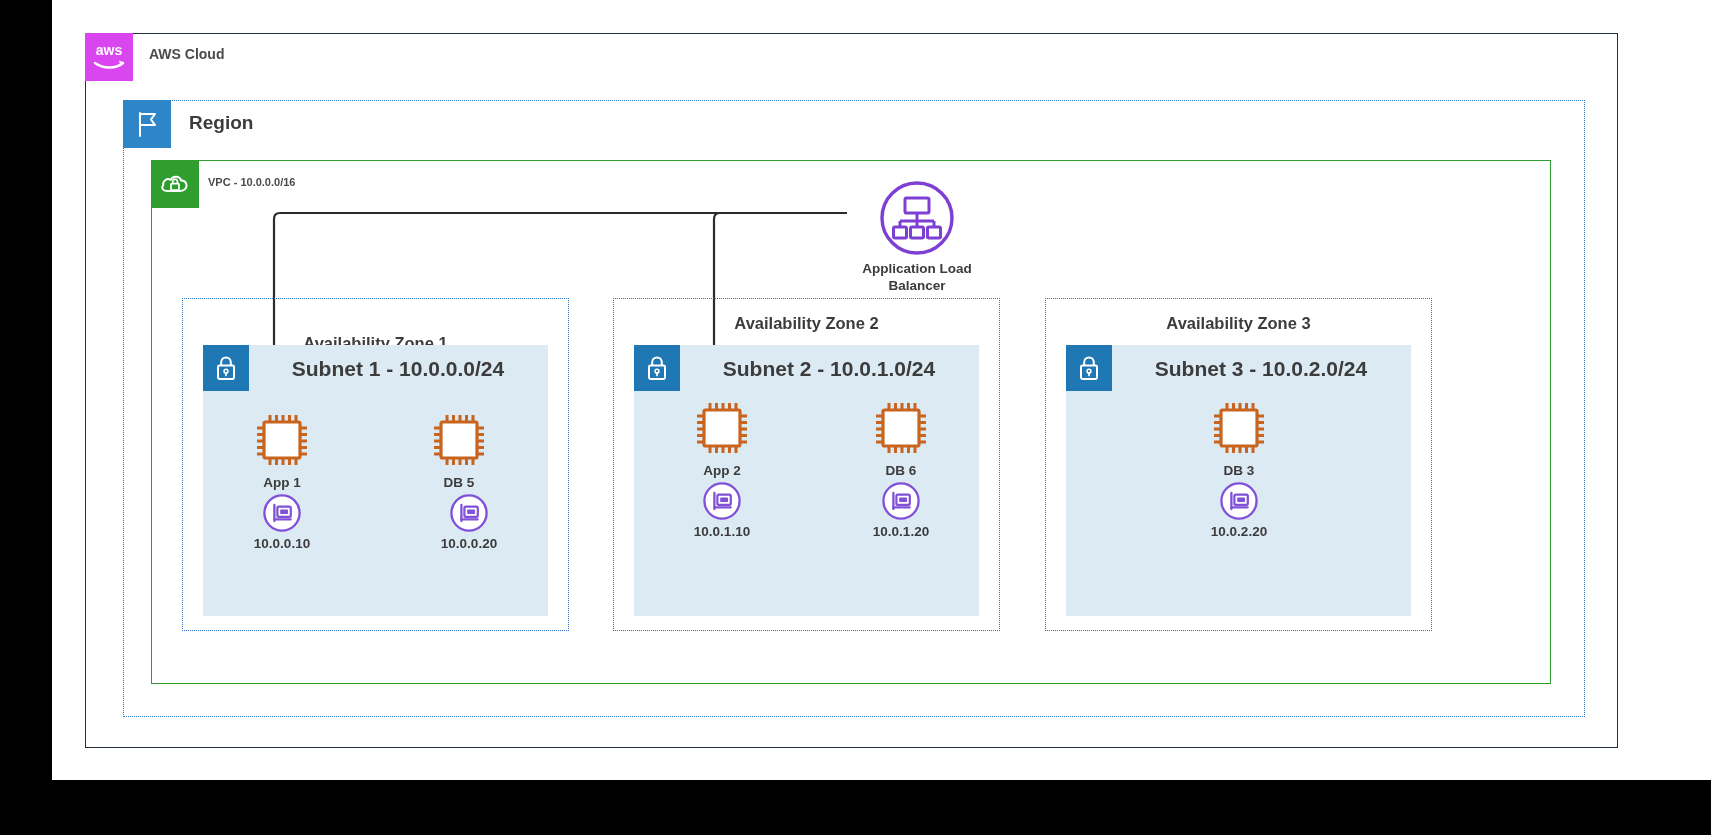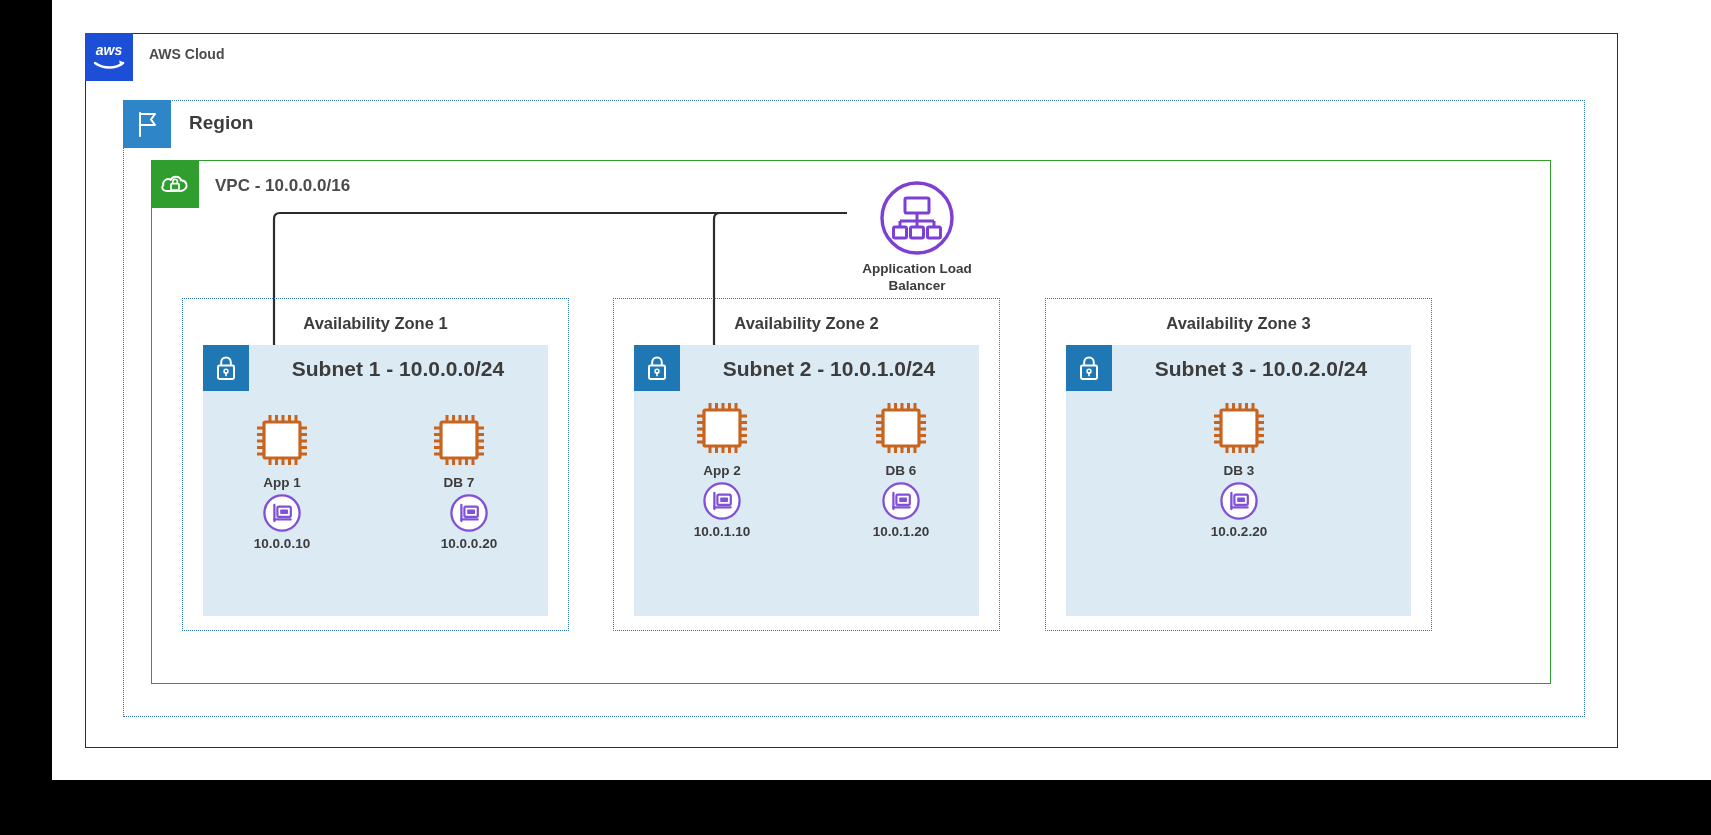--- a/index.html
+++ b/index.html
@@ -14,35 +14,35 @@
   
   .abs{position:absolute;box-sizing:border-box;}
 
   
   .cloud-box{left:33px;top:33px;width:1533px;height:715px;border:1.6px solid #232f3e;background:#fff;}
   .region-box{left:71px;top:100px;width:1462px;height:617px;border:1.7px dotted #2e73b8;background:transparent;}
   .vpc-box{left:99px;top:160px;width:1400px;height:524px;border:1.8px solid #2f9e2f;background:transparent;}
 
   
   .corner-icon{position:absolute;display:flex;align-items:center;justify-content:center;}
-  .aws-logo{left:33px;top:33px;width:48px;height:48px;background:#1d4ed8;font-style:italic;}
+  .aws-logo{left:33px;top:33px;width:48px;height:48px;background:#d946ef;}
   .region-icon{left:71px;top:100px;width:48px;height:48px;background:#2e86c8;}
   .vpc-icon{left:99px;top:160px;width:48px;height:48px;background:#2f9e2f;}
 
   .corner-label{position:absolute;font-weight:bold;color:#4b4b4b;white-space:nowrap;}
   .cloud-label{left:97px;top:46px;font-size:14px;}
   .region-label{left:137px;top:112px;font-size:19px;color:#3c3c3c;}
-  .vpc-label{left:163px;top:176px;font-size:17px;color:#4b4b4b;}
+  .vpc-label{left:156px;top:176px;font-size:11px;color:#4b4b4b;}
 
   
   .az-box{top:298px;width:387px;height:333px;border:1.6px dotted #2e73b8;background:transparent;}
   .az-1{left:130px;} .az-2{left:561px;} .az-3{left:993px;}
   .az-title{position:absolute;top:314px;width:387px;text-align:center;
             font-size:16.5px;font-weight:bold;color:#3c3c3c;}
-  .azt-1{left:130px;} .azt-2{left:561px;text-align:center;} .azt-3{left:993px;}
+  .azt-1{left:130px;margin-top:20px;} .azt-2{left:561px;text-align:center;} .azt-3{left:993px;}
 
   
   .subnet-box{top:345px;width:345px;height:271px;background:#dceaf4;}
   .sn-1{left:151px;} .sn-2{left:582px;} .sn-3{left:1014px;}
   .subnet-icon{top:345px;width:46px;height:46px;background:#1f77b4;
                display:flex;align-items:center;justify-content:center;}
   .sni-1{left:151px;} .sni-2{left:582px;} .sni-3{left:1014px;}
   .subnet-title{position:absolute;top:357px;width:300px;text-align:center;
                 font-size:21px;font-weight:bold;color:#3c3c3c;white-space:nowrap;}
   .snt-1{left:196px;} .snt-2{left:627px;} .snt-3{left:1059px;}
@@ -158,21 +158,21 @@
     <div class="node" style="left:347px;top:409px;">
       <svg class="ctr" width="62" height="62" viewBox="0 0 62 62">
         <rect x="13" y="13" width="36" height="36" rx="1.5" stroke="#c8641e" stroke-width="3.2" fill="#fff"></rect>
         <g stroke="#c8641e" stroke-width="3" stroke-linecap="butt">
           <path d="M19 13 L19 6 M25.5 13 L25.5 6 M32 13 L32 6 M38.5 13 L38.5 6 M45 13 L45 6"></path>
           <path d="M19 49 L19 56 M25.5 49 L25.5 56 M32 49 L32 56 M38.5 49 L38.5 56 M45 49 L45 56"></path>
           <path d="M13 19 L6 19 M13 25.5 L6 25.5 M13 32 L6 32 M13 38.5 L6 38.5 M13 45 L6 45"></path>
           <path d="M49 19 L56 19 M49 25.5 L56 25.5 M49 32 L56 32 M49 38.5 L56 38.5 M49 45 L56 45"></path>
         </g>
       </svg>
-      <div class="node-label">DB 7</div>
+      <div class="node-label">DB 5</div>
     </div>
 
     <div class="eni-wrap" style="left:170px;top:493px;">
       <svg class="ctr" width="40" height="40" viewBox="0 0 40 40">
         <circle cx="20" cy="20" r="17.6" stroke="#8050d8" stroke-width="2.3" fill="#fff"></circle>
         <path d="M12.4 12 L12.4 28" stroke="#8050d8" stroke-width="2.3" stroke-linecap="round"></path>
         <path d="M12.4 26.4 L28.6 26.4" stroke="#8050d8" stroke-width="2.3" stroke-linecap="round"></path>
         <rect x="15.4" y="13.6" width="13.4" height="10.2" rx="1.4" stroke="#8050d8" stroke-width="2.2" fill="none"></rect>
         <rect x="18.2" y="16.4" width="7.8" height="4.6" rx="0.8" fill="#8050d8"></rect>
       </svg>

